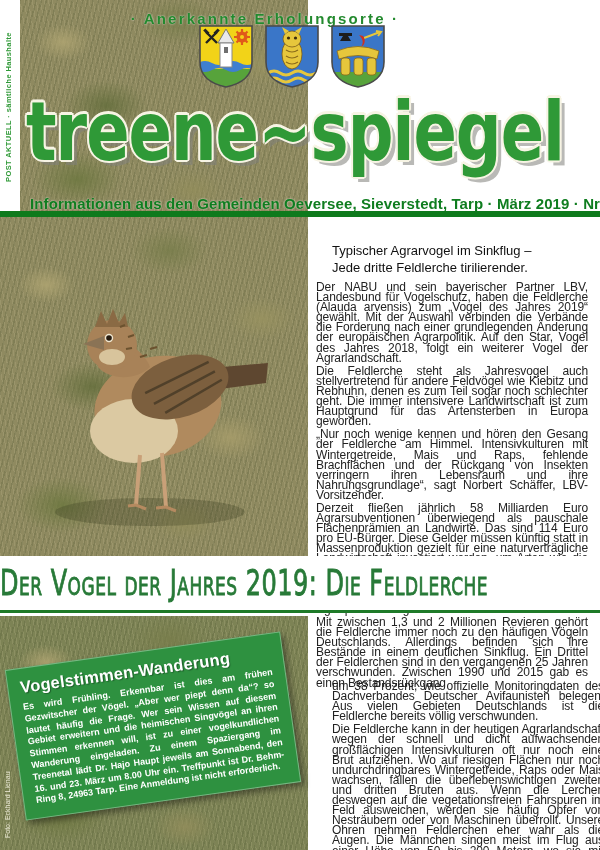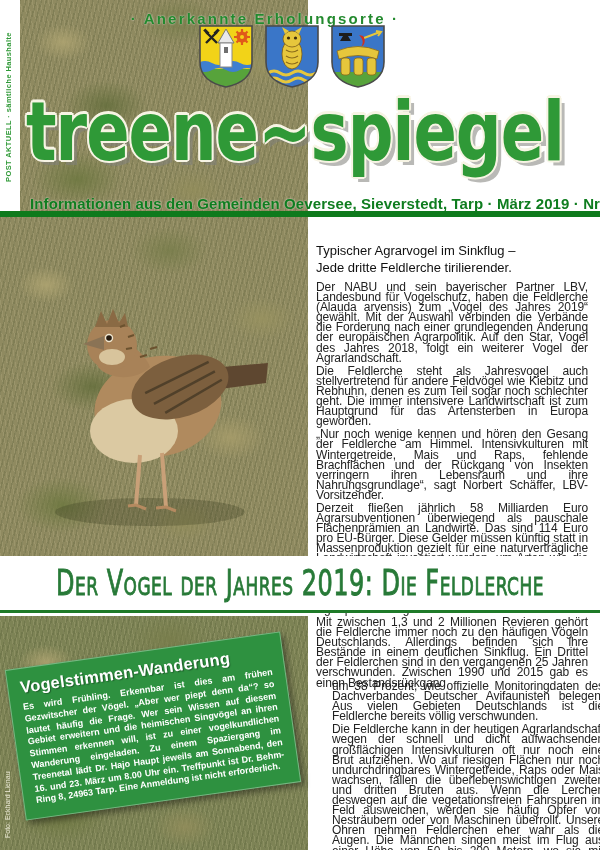--- a/index.html
+++ b/index.html
@@ -40,28 +40,28 @@
     text-shadow:-2px 0 0 #f7f4e4,2px 0 0 #f7f4e4,0 -2px 0 #f7f4e4,0 2px 0 #f7f4e4,
       -1.5px -1.5px 0 #f7f4e4,1.5px -1.5px 0 #f7f4e4,-1.5px 1.5px 0 #f7f4e4,1.5px 1.5px 0 #f7f4e4,
       5px 4px 0 rgba(128,128,122,.55);}
   .subtitle{position:absolute;left:30px;top:195px;width:560px;z-index:3;text-align:center;
     font-size:15px;font-weight:bold;color:#0f7d1f;letter-spacing:.1px;white-space:nowrap;
     text-shadow:0 0 2px rgba(255,255,255,.8);}
   .green-bar{position:absolute;left:0;top:211px;width:600px;height:6px;background:#0e7a1c;z-index:3;}
 
   
   .article-top{position:absolute;left:316px;top:243px;width:272px;z-index:2;color:#1c1c1c;}
-  .kicker{font-size:13px;line-height:16.5px;font-weight:normal;color:#111;margin:0 0 6px 0;}
+  .kicker{font-size:13px;line-height:16.5px;font-weight:normal;color:#111;margin:0 0 6px 16px;}
   .article-top p,.article-bottom p{margin:0 0 3px 0;font-size:12px;line-height:10.1px;
     text-align:justify;letter-spacing:-.1px;color:#222;}
   .article-bottom{position:absolute;left:332px;top:657px;width:272px;z-index:2;margin-top:24px;}
 
   
   .banner{position:absolute;left:0;top:556px;width:600px;height:54px;background:#ffffff;z-index:4;
-    display:flex;align-items:center;justify-content:center;}
+    display:flex;align-items:center;}
   .banner-text{font-family:"DejaVu Sans",sans-serif;font-size:24px;font-variant:small-caps;
     color:#287a38;-webkit-text-stroke:.6px #287a38;letter-spacing:.5px;white-space:nowrap;
     transform:scaleY(1.5);}
   .banner-rule{position:absolute;left:0;top:610px;width:600px;height:3px;background:#1e7a28;z-index:4;}
 
   
   .event-box{position:absolute;left:14px;top:650px;width:252px;z-index:5;background:#2e9140;
     padding:9px 12px 11px 12px;transform:rotate(-8deg);box-shadow:3px 4px 6px rgba(0,0,0,.4);
     border:1px solid rgba(255,255,255,.35);}
   .event-title{font-size:16.5px;font-weight:bold;color:#ffffff;margin-bottom:5px;

